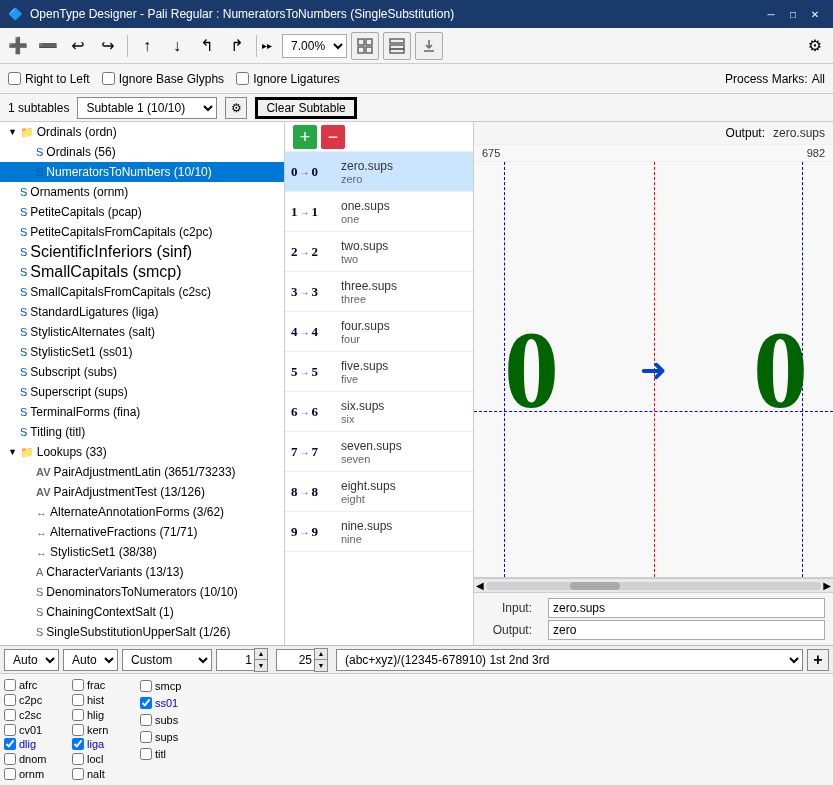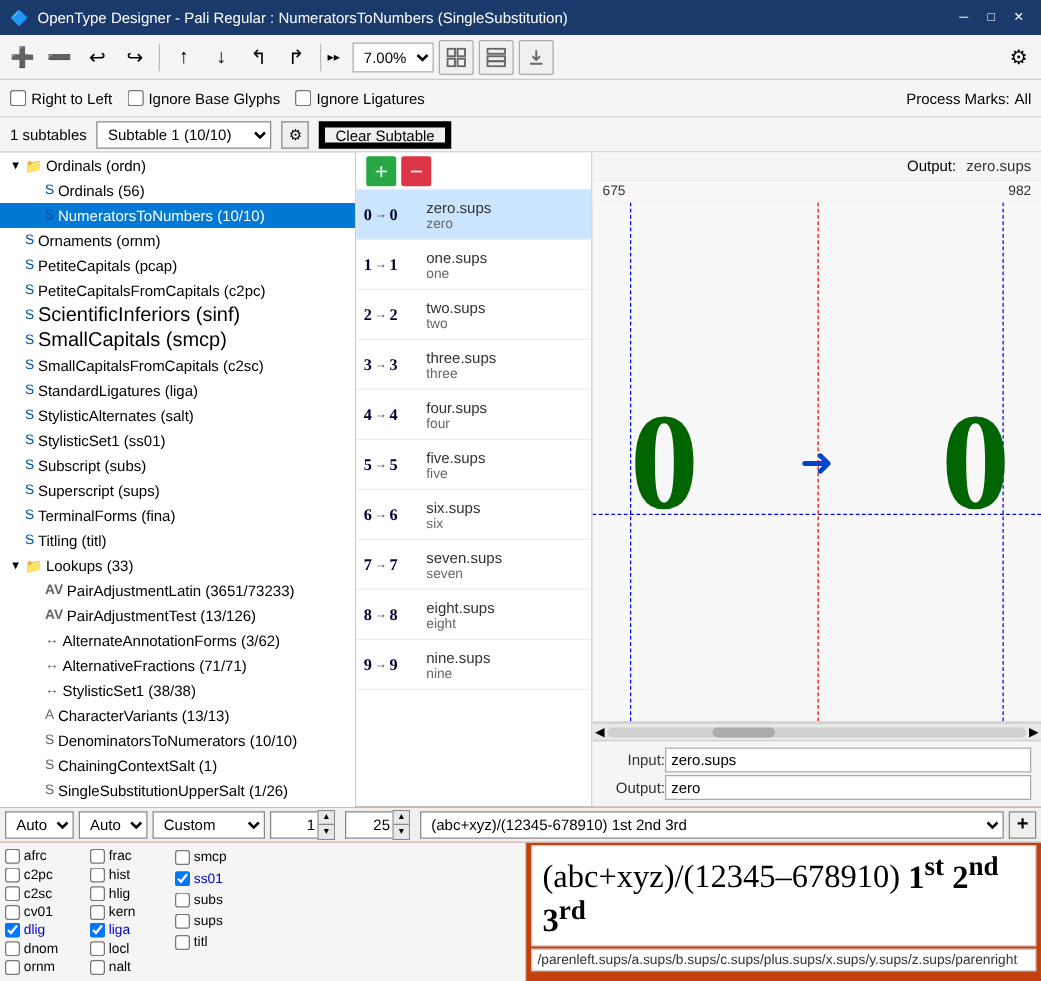--- a/index.html
+++ b/index.html
@@ -24,21 +24,21 @@
     
     .options-bar { background: #f5f5f5; border-bottom: 1px solid #ccc; height: 30px; display: flex; align-items: center; padding: 0 8px; gap: 12px; font-size: 12px; }
     .options-bar label { display: flex; align-items: center; gap: 4px; cursor: pointer; }
     .process-marks { margin-left: auto; display: flex; align-items: center; gap: 4px; }
 
     
     .subtable-bar { background: #f5f5f5; border-bottom: 1px solid #ccc; height: 28px; display: flex; align-items: center; padding: 0 8px; gap: 8px; font-size: 12px; }
     .subtable-count { color: #000; }
     .subtable-select { height: 22px; border: 1px solid #888; background: white; font-size: 12px; padding: 0 4px; min-width: 140px; }
     .subtable-icon-btn { width: 22px; height: 22px; border: 1px solid #888; background: #f0f0f0; cursor: pointer; display: flex; align-items: center; justify-content: center; font-size: 12px; }
-    .clear-subtable-btn { height: 22px; border: 5px solid #000000; background: #f0f0f0; cursor: pointer; padding: 0 8px; font-size: 12px; }
+    .clear-subtable-btn { height: 22px; border: 3px solid #000000; background: #f0f0f0; cursor: pointer; padding: 0 8px; font-size: 12px; }
 
     
     .main-layout { display: flex; height: calc(785px - 28px - 36px - 30px - 28px - 140px); }
 
     
     .left-panel { width: 285px; border-right: 1px solid #ccc; background: white; overflow-y: auto; flex-shrink: 0; }
     .tree-item { display: flex; align-items: center; height: 20px; padding-left: 4px; cursor: pointer; font-size: 12px; white-space: nowrap; }
     .tree-item.selected { background: #0078d4; color: white; }
     .tree-item .expand-icon { width: 12px; display: inline-block; font-size: 9px; }
     .tree-item .item-icon { margin-right: 3px; font-size: 11px; }
@@ -70,21 +70,21 @@
     .preview-canvas { width: 100%; height: 100%; position: relative; }
     .preview-rulers { position: absolute; top: 0; width: 100%; height: 100%; pointer-events: none; }
     .ruler-v { position: absolute; top: 0; bottom: 0; width: 1px; border-left: 1px dashed; }
     .ruler-v.blue { border-color: blue; }
     .ruler-v.red { border-color: red; }
     .ruler-h { position: absolute; left: 0; right: 0; height: 1px; border-top: 1px dashed; }
     .ruler-h.blue { border-color: blue; }
     
     
     .io-fields { background: #f5f5f5; border-top: 1px solid #ccc; padding: 4px 8px; }
-    .io-row { display: flex; align-items: center; height: 22px; gap: 0; }
+    .io-row { display: flex; align-items: center; height: 22px; gap: 16px; }
     .io-label { width: 50px; text-align: right; font-size: 12px; color: #333; }
     .io-value { flex: 1; height: 20px; border: 1px solid #aaa; background: white; padding: 0 4px; font-size: 12px; display: flex; align-items: center; }
 
     
     .bottom-section { height: 140px; border-top: 1px solid #bbb; background: #c2410c; display: flex; flex-direction: column; }
     
     .bottom-toolbar { height: 28px; display: flex; align-items: center; padding: 0 4px; gap: 4px; border-bottom: 1px solid #ccc; background: #f0f0f0; }
     .bottom-select { height: 22px; border: 1px solid #888; background: white; font-size: 12px; padding: 0 4px; }
     .spin-btn { width: 12px; height: 10px; border: 1px solid #888; background: #e8e8e8; cursor: pointer; display: flex; align-items: center; justify-content: center; font-size: 7px; line-height: 1; }
     .features-combo { flex: 1; height: 22px; border: 1px solid #888; background: white; font-size: 12px; padding: 0 4px; }
@@ -639,20 +639,14 @@
               <span style="">sups</span>
             </div>
             <div class="feature-item">
               <input type="checkbox" style="">
               <span style="">titl</span>
             </div>
           </div>
         </div>
     </div>
 
-    <div style="flex: 1; display: flex; flex-direction: column; border-left: 1px solid #ccc; overflow: hidden;">
-      <div class="sample-text-area">
-        <span style="font-size: 26px; font-family: 'Times New Roman', serif;">(abc+xyz)/(12345–678910) <strong>1<sup>st</sup> 2<sup>nd</sup> 3<sup>rd</sup></strong></span>
-      </div>
-      <div class="glyph-path-bar">/parenleft.sups/a.sups/b.sups/c.sups/plus.sups/x.sups/y.sups/z.sups/parenright</div>
-    </div>
   </div>
 </div>
 
 </body></html>

